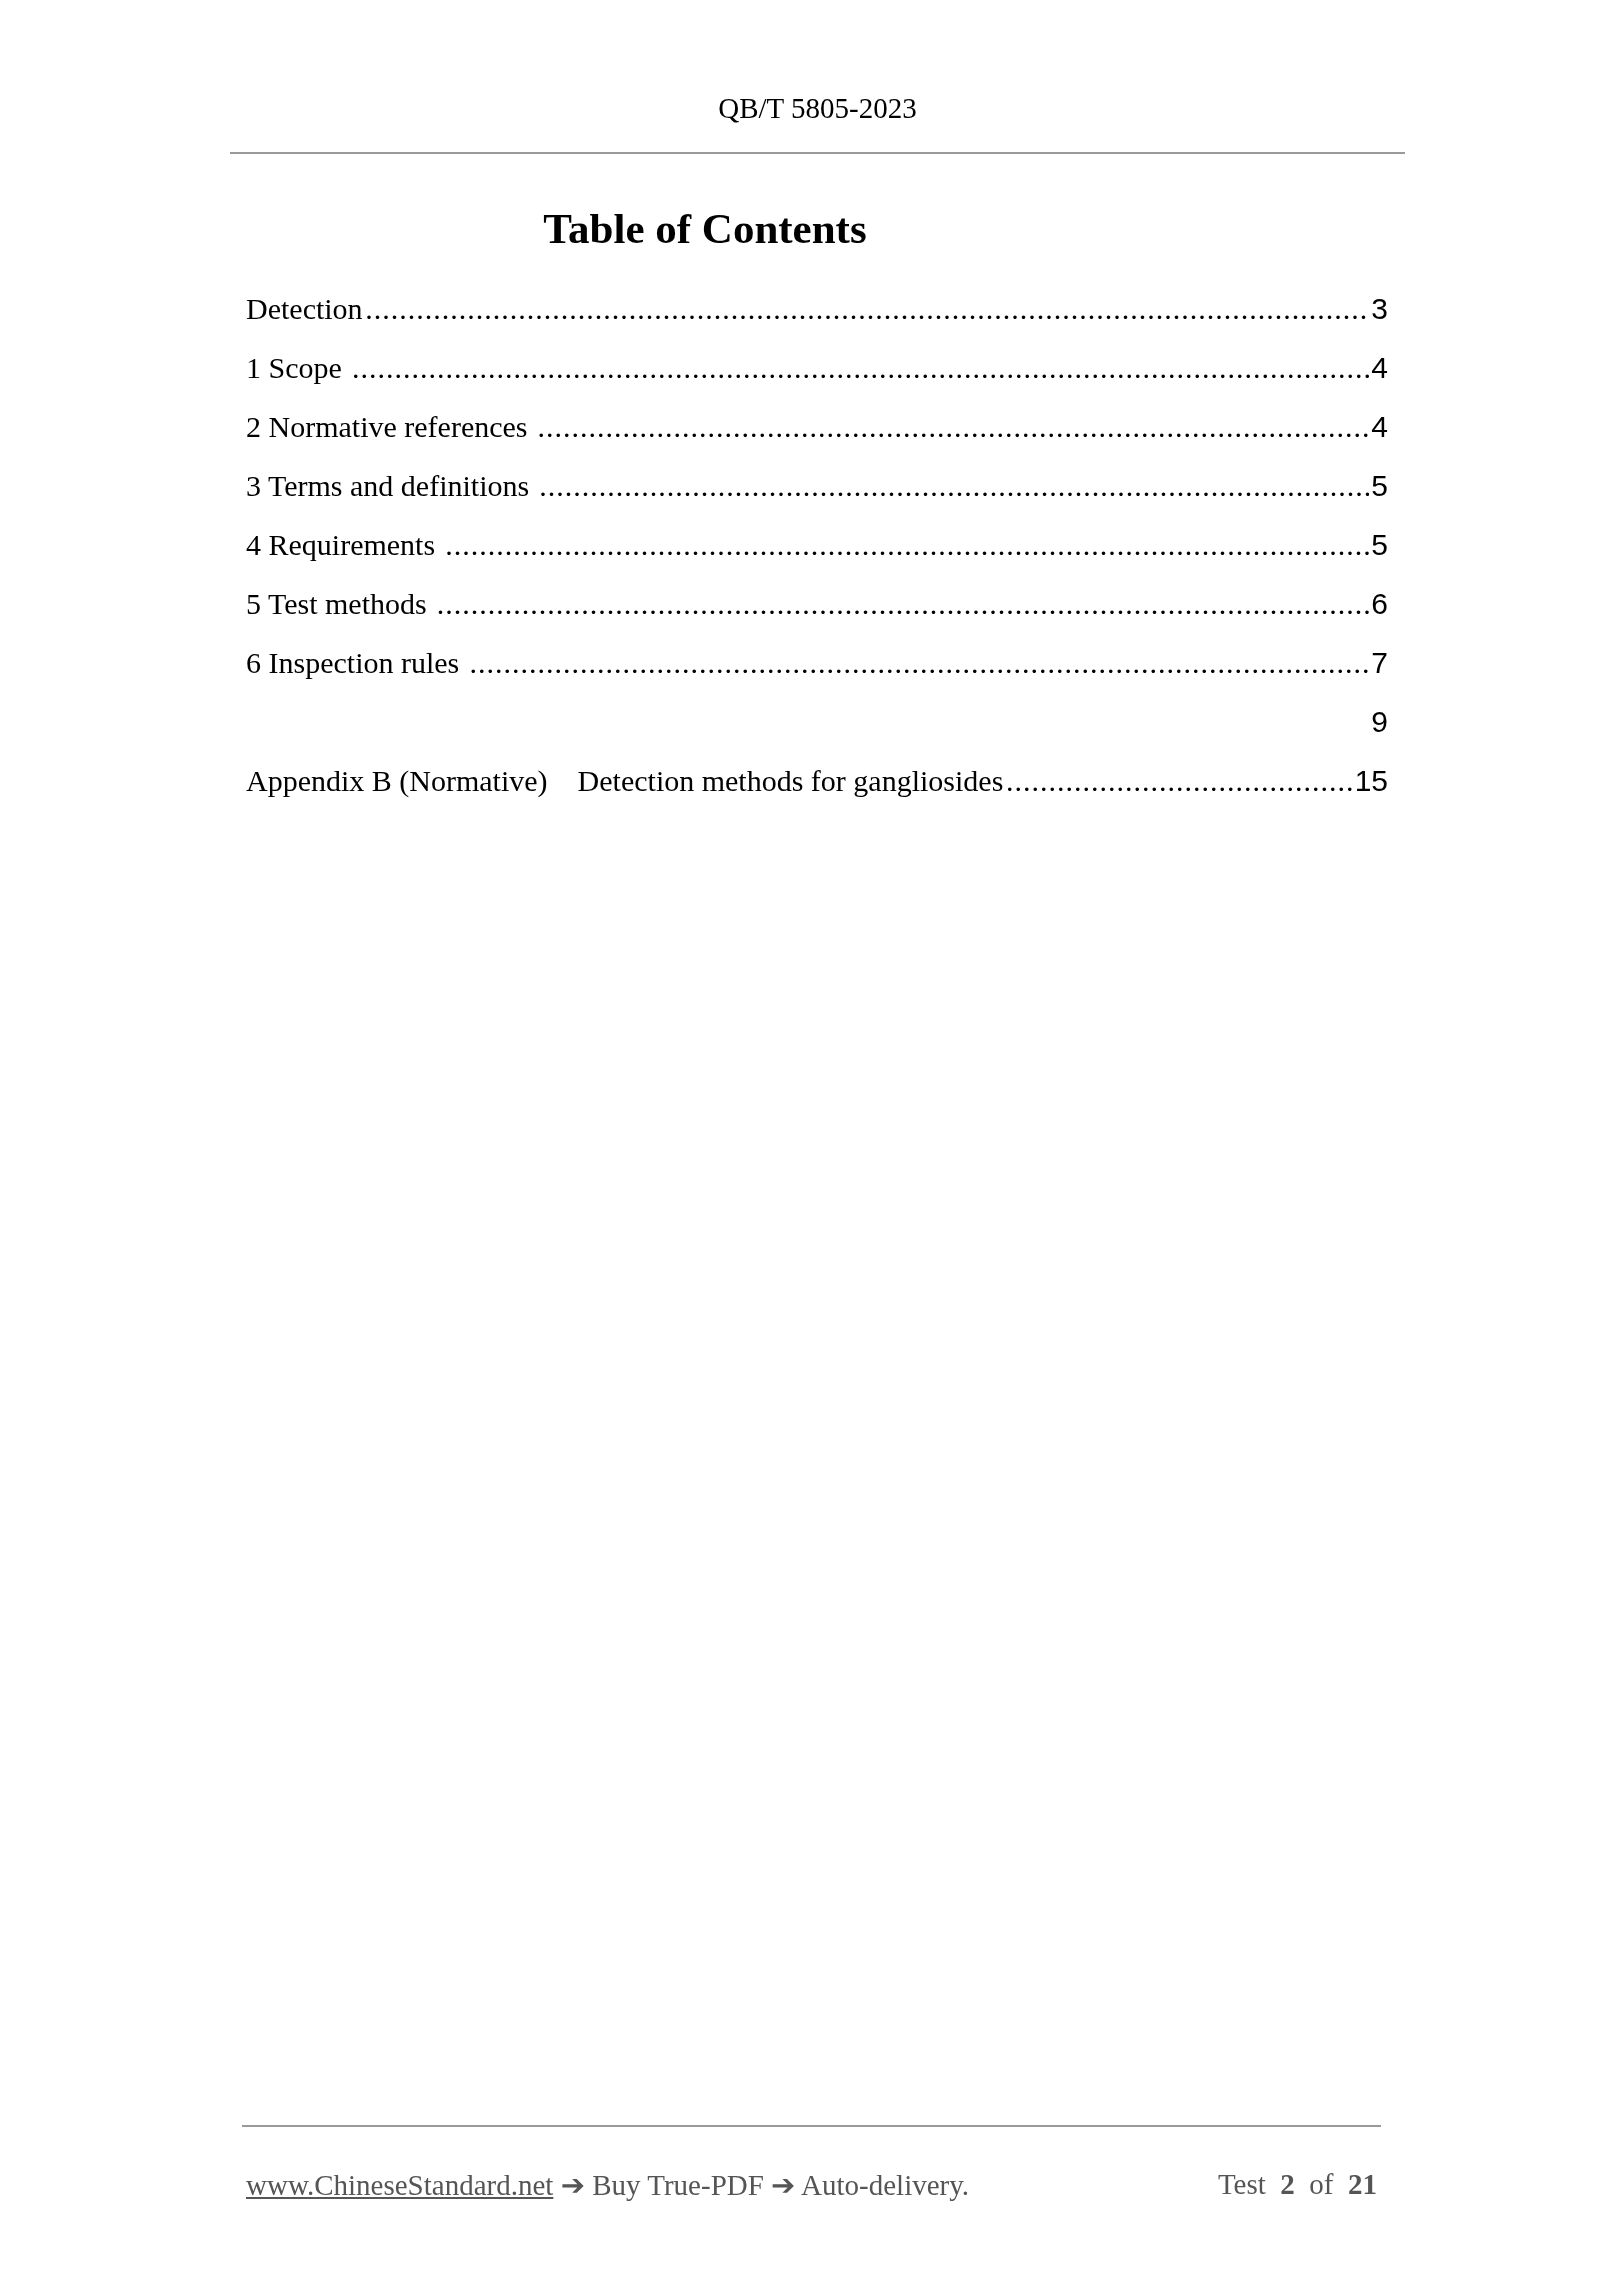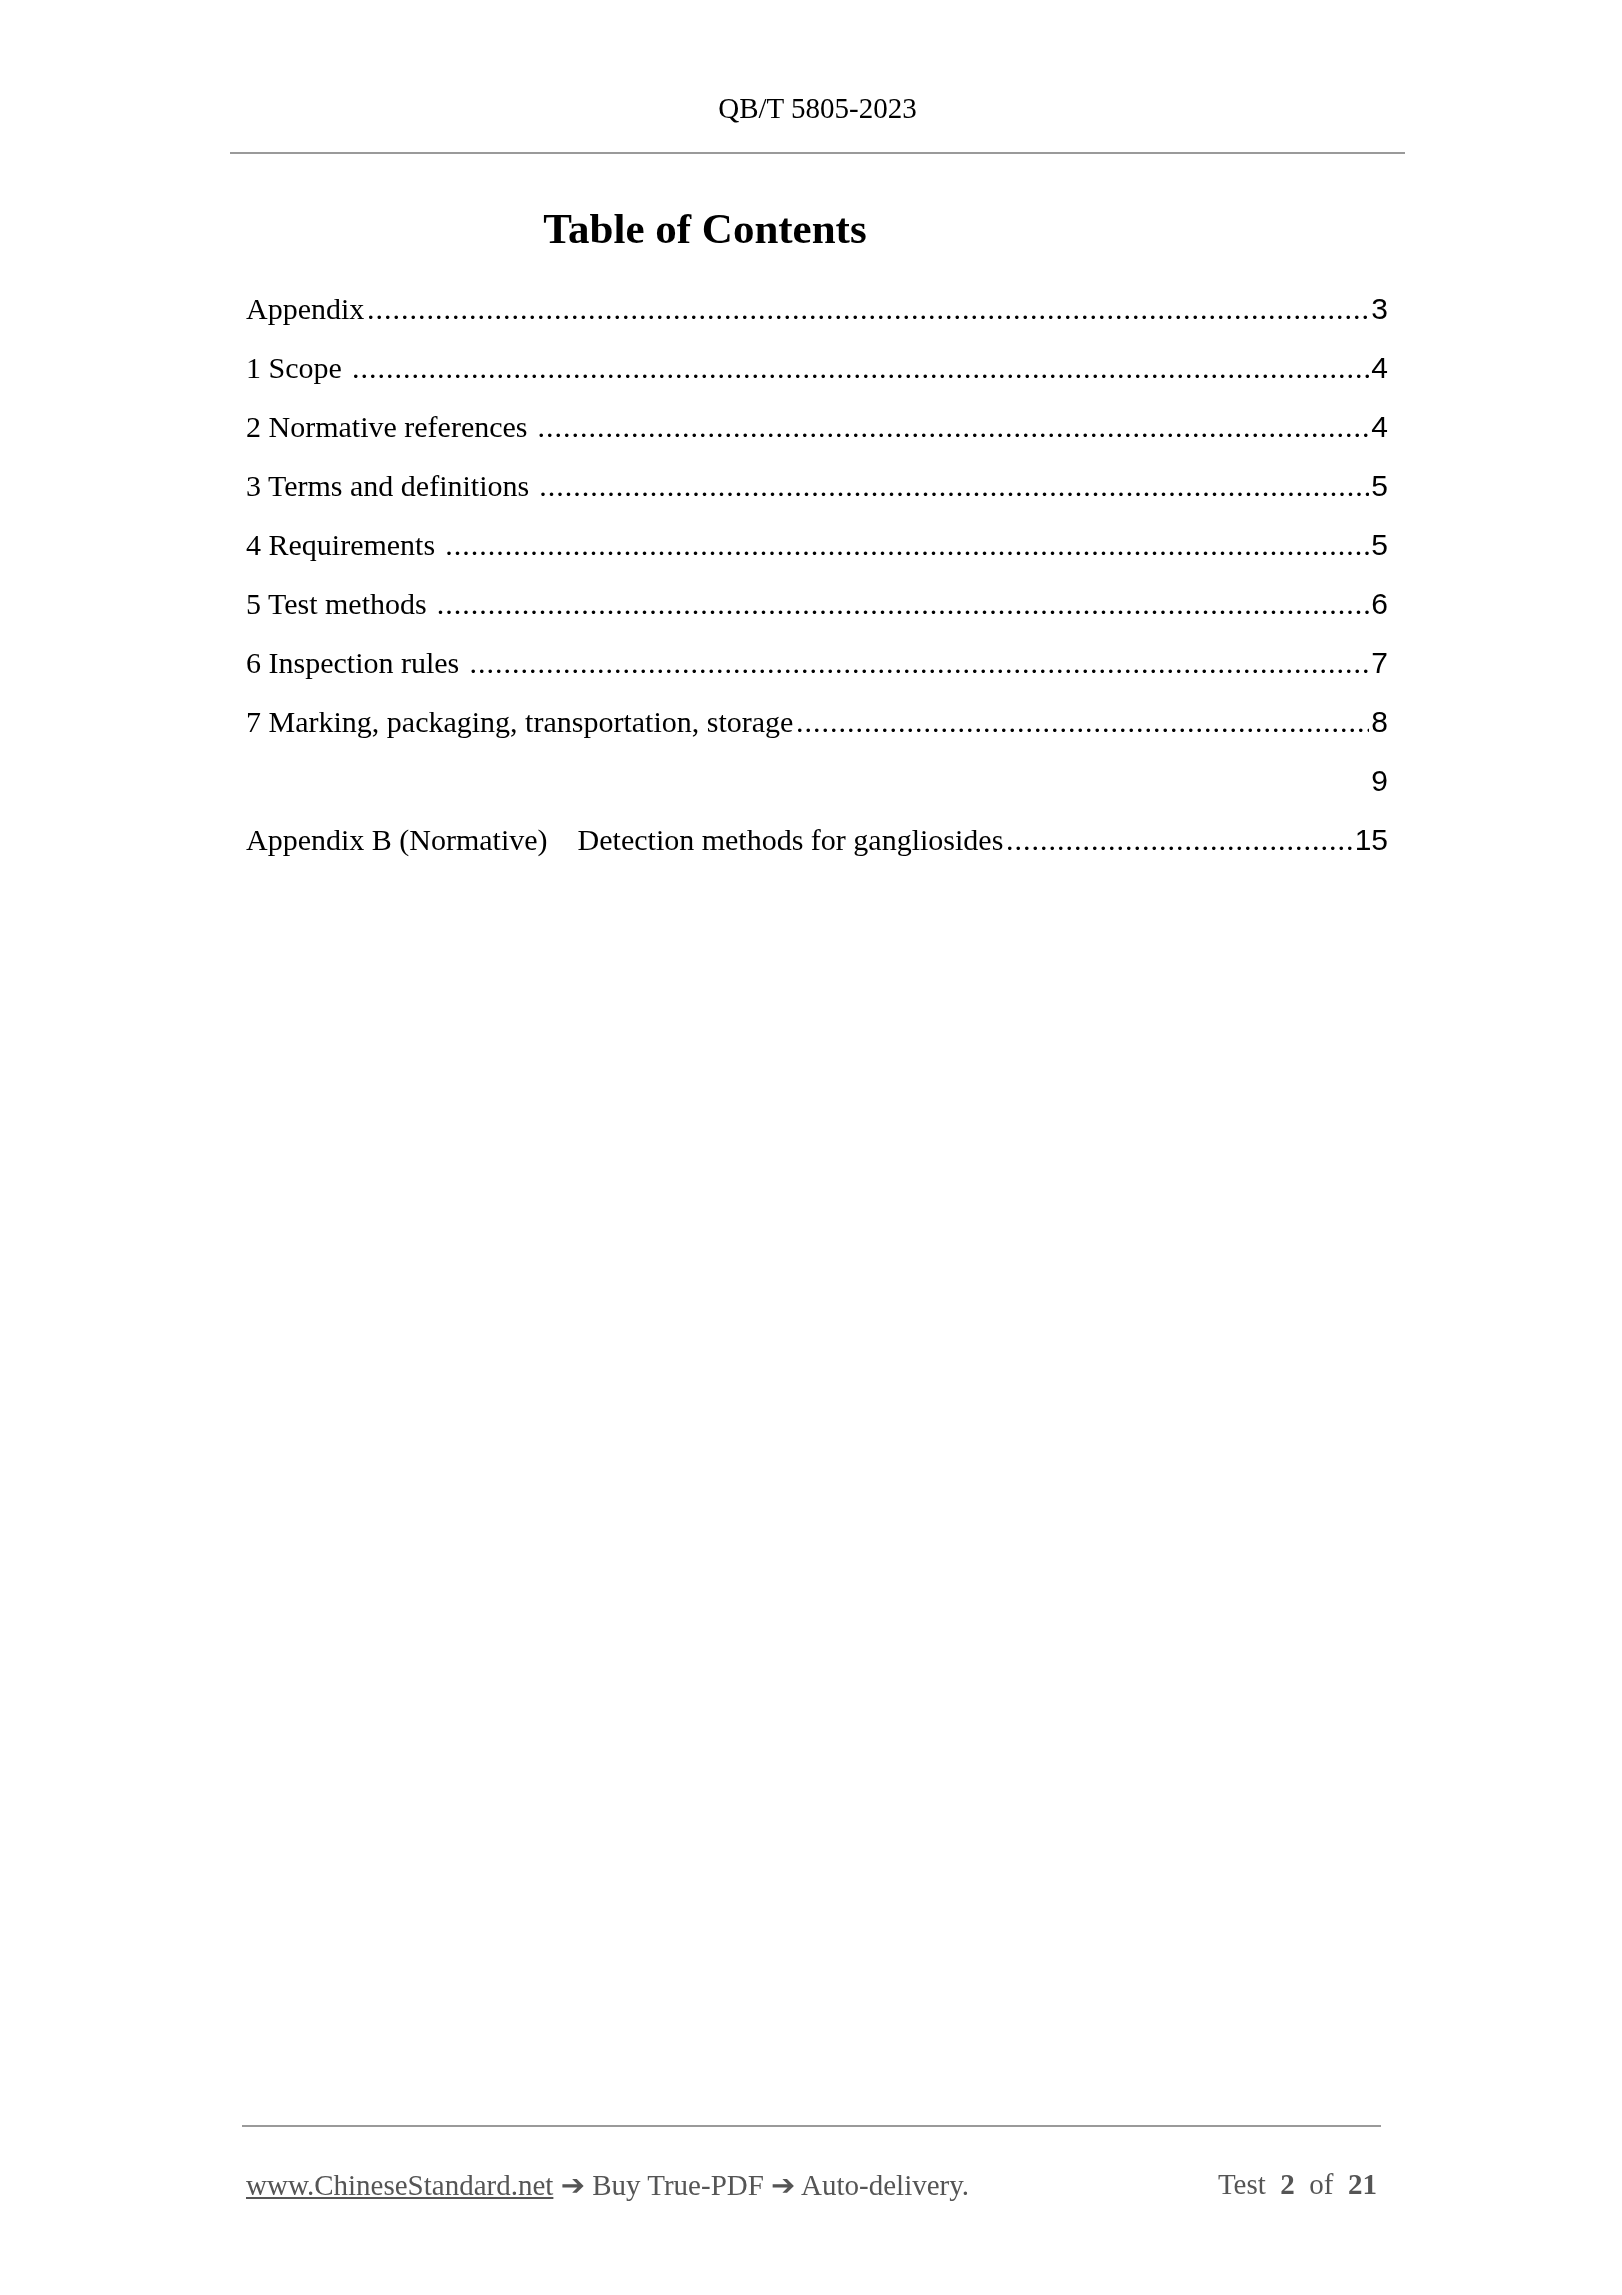--- a/index.html
+++ b/index.html
@@ -26,21 +26,21 @@
 </head>
 <body>
 
 <div class="header">QB/T 5805-2023</div>
 <div class="header-rule"></div>
 
 <div class="title">Table of Contents</div>
 
 <div class="toc">
   <div class="toc-row">
-    <span class="toc-label">Appendix</span>
+    <span class="toc-label">Detection</span>
     <span class="toc-dots"></span>
     <span class="toc-page">3</span>
   </div>
   <div class="toc-row">
     <span class="toc-label">1 Scope </span>
     <span class="toc-dots"></span>
     <span class="toc-page">4</span>
   </div>
   <div class="toc-row">
     <span class="toc-label">2 Normative references </span>
@@ -60,25 +60,20 @@
   <div class="toc-row">
     <span class="toc-label">5 Test methods </span>
     <span class="toc-dots"></span>
     <span class="toc-page">6</span>
   </div>
   <div class="toc-row">
     <span class="toc-label">6 Inspection rules </span>
     <span class="toc-dots"></span>
     <span class="toc-page">7</span>
   </div>
-  <div class="toc-row">
-    <span class="toc-label">7 Marking, packaging, transportation, storage</span>
-    <span class="toc-dots"></span>
-    <span class="toc-page">8</span>
-  </div>
   <div class="toc-row nodots">
     <span class="toc-dots"></span>
     <span class="toc-page">9</span>
   </div>
   <div class="toc-row">
     <span class="toc-label">Appendix B (Normative)    Detection methods for gangliosides</span>
     <span class="toc-dots"></span>
     <span class="toc-page">15</span>
   </div>
 </div>

